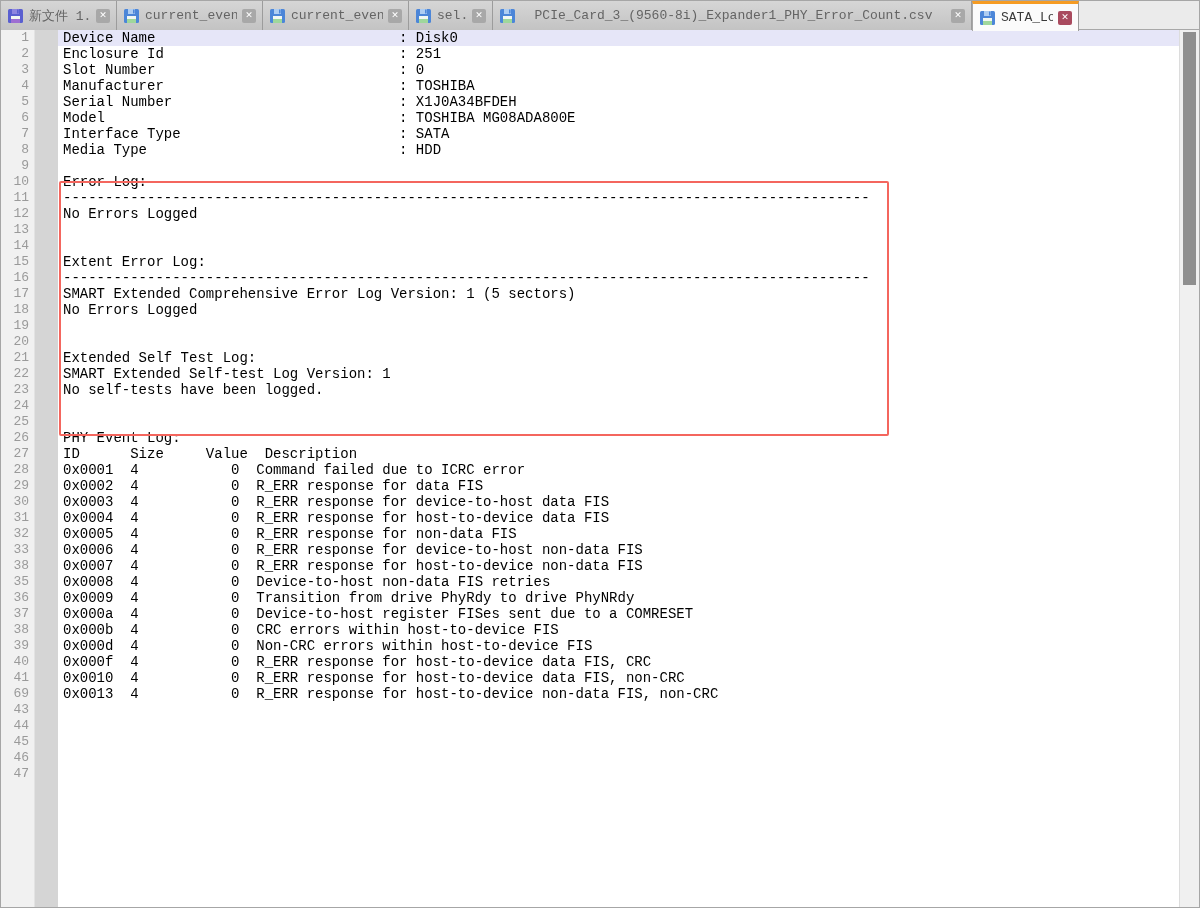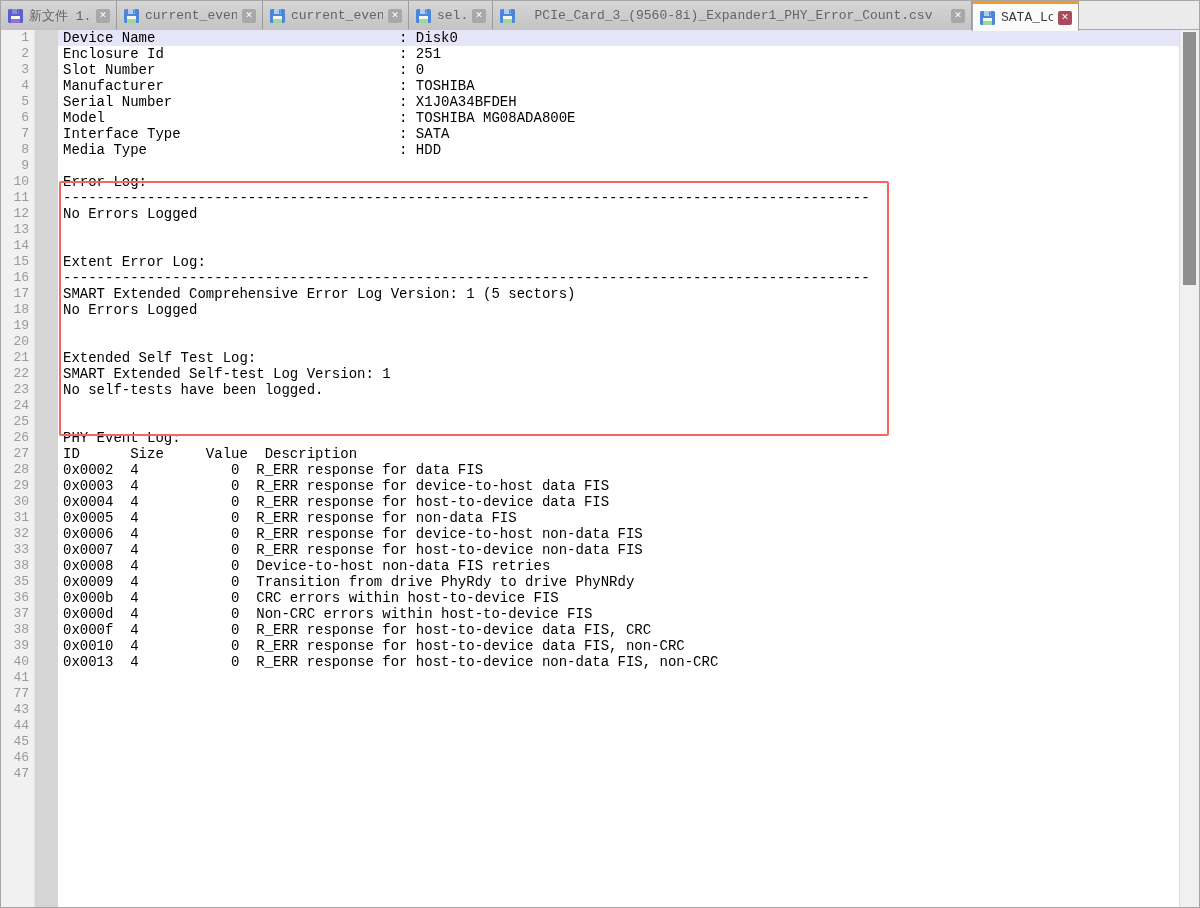--- a/index.html
+++ b/index.html
@@ -196,21 +196,21 @@
         <div class="lnum">32</div>
         <div class="lnum">33</div>
         <div class="lnum">38</div>
         <div class="lnum">35</div>
         <div class="lnum">36</div>
         <div class="lnum">37</div>
         <div class="lnum">38</div>
         <div class="lnum">39</div>
         <div class="lnum">40</div>
         <div class="lnum">41</div>
-        <div class="lnum">77</div>
+        <div class="lnum">69</div>
         <div class="lnum">43</div>
         <div class="lnum">44</div>
         <div class="lnum">45</div>
         <div class="lnum">46</div>
         <div class="lnum">47</div>
       </div>
     <div class="foldmargin"></div>
     <div class="code" id="code">
         <div class="cline current">Device Name                             : Disk0</div>
         <div class="cline">Enclosure Id                            : 251</div>
@@ -232,28 +232,30 @@
         <div class="cline">No Errors Logged</div>
         <div class="cline"></div>
         <div class="cline"></div>
         <div class="cline">Extended Self Test Log:</div>
         <div class="cline">SMART Extended Self-test Log Version: 1</div>
         <div class="cline">No self-tests have been logged.</div>
         <div class="cline"></div>
         <div class="cline"></div>
         <div class="cline">PHY Event Log:</div>
         <div class="cline">ID      Size     Value  Description</div>
+        <div class="cline">0x0001  4           0  Command failed due to ICRC error</div>
         <div class="cline">0x0002  4           0  R_ERR response for data FIS</div>
         <div class="cline">0x0003  4           0  R_ERR response for device-to-host data FIS</div>
         <div class="cline">0x0004  4           0  R_ERR response for host-to-device data FIS</div>
         <div class="cline">0x0005  4           0  R_ERR response for non-data FIS</div>
         <div class="cline">0x0006  4           0  R_ERR response for device-to-host non-data FIS</div>
         <div class="cline">0x0007  4           0  R_ERR response for host-to-device non-data FIS</div>
         <div class="cline">0x0008  4           0  Device-to-host non-data FIS retries</div>
         <div class="cline">0x0009  4           0  Transition from drive PhyRdy to drive PhyNRdy</div>
+        <div class="cline">0x000a  4           0  Device-to-host register FISes sent due to a COMRESET</div>
         <div class="cline">0x000b  4           0  CRC errors within host-to-device FIS</div>
         <div class="cline">0x000d  4           0  Non-CRC errors within host-to-device FIS</div>
         <div class="cline">0x000f  4           0  R_ERR response for host-to-device data FIS, CRC</div>
         <div class="cline">0x0010  4           0  R_ERR response for host-to-device data FIS, non-CRC</div>
         <div class="cline">0x0013  4           0  R_ERR response for host-to-device non-data FIS, non-CRC</div>
         <div class="cline"></div>
         <div class="cline"></div>
       </div>
     <div class="annotation"></div>
     <div class="vscroll">

